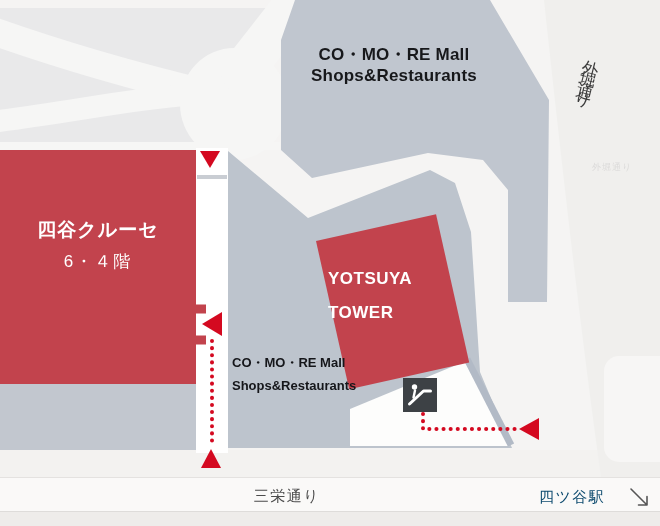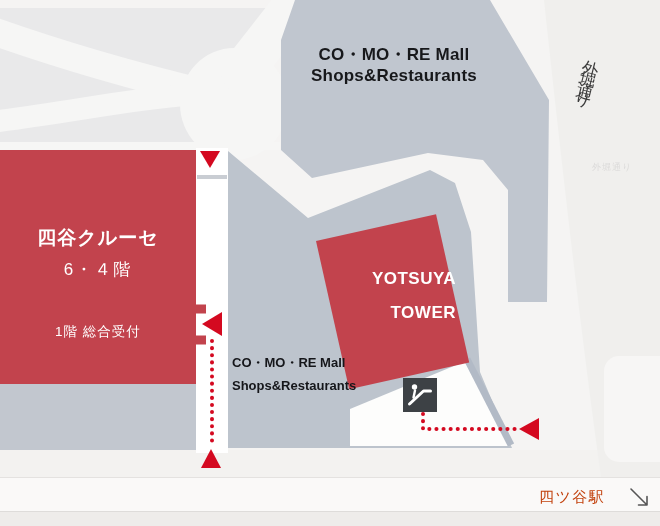--- a/index.html
+++ b/index.html
@@ -4,34 +4,34 @@
 <style>
   html,body{margin:0;padding:0;background:#f5f4f3;}
   .map{position:relative;width:660px;height:526px;overflow:hidden;
        font-family:"Liberation Sans","DejaVu Sans",sans-serif;}
   .map svg{position:absolute;left:0;top:0;}
   .label{position:absolute;}
   .lbl-comore-main{left:278px;top:44px;width:232px;text-align:center;
     font-size:17px;font-weight:bold;line-height:21px;color:#17181b;letter-spacing:.2px;}
   .lbl-podium{left:232px;top:351px;width:160px;text-align:left;
     font-size:13px;font-weight:bold;line-height:23px;color:#15161a;}
-  .lbl-cruse{left:10px;top:217px;width:176px;text-align:center;color:#fff;margin-top:8px;}
+  .lbl-cruse{left:10px;top:217px;width:176px;text-align:center;color:#fff;}
   .lbl-cruse .name{font-size:19px;font-weight:bold;letter-spacing:1px;}
   .lbl-cruse .floors{font-size:17px;margin-top:7px;letter-spacing:2px;}
   .lbl-cruse .reception{font-size:13.5px;margin-top:42px;letter-spacing:1px;}
-  .lbl-tower{left:328px;top:269px;width:128px;text-align:right;color:#fff;}
+  .lbl-tower{left:328px;top:269px;width:128px;text-align:left;color:#fff;}
   .lbl-tower .l1{font-size:17px;font-weight:bold;letter-spacing:.5px;}
   .lbl-tower .l2{font-size:17px;font-weight:bold;margin-top:14px;letter-spacing:.5px;}
   .lbl-tower .fl{font-size:17px;margin-top:9px;}
   .lbl-sotobori{left:584px;top:48px;writing-mode:vertical-rl;font-size:17px;
     color:#3c3c3c;letter-spacing:11px;transform:rotate(14deg);transform-origin:50% 0;}
   .lbl-sotobori-small{left:592px;top:161px;font-size:9px;color:#dcdbda;letter-spacing:1px;}
   .lbl-sanei{left:232px;top:487px;width:110px;text-align:center;
     font-size:15px;color:#4c4c4c;letter-spacing:1.5px;}
-  .lbl-station{left:539px;top:488px;font-size:15px;color:#c2410c;letter-spacing:1.5px;}
+  .lbl-station{left:539px;top:488px;font-size:15px;color:#0c4a6e;letter-spacing:1.5px;}
 </style>
 </head>
 <body>
 
 <div class="map">
 
   <svg width="660" height="526" viewBox="0 0 660 526">
 
     <rect x="0" y="0" width="660" height="526" fill="#f5f4f3"></rect>
 
@@ -92,30 +92,30 @@
   </svg>
 
   <div class="label lbl-comore-main">
     <div>CO・MO・RE Mall</div>
     <div>Shops&amp;Restaurants</div>
   </div>
 
   <div class="label lbl-cruse">
     <div class="name">四谷クルーセ</div>
     <div class="floors">6・４階</div>
-    <div class="reception">1階 総合受付</div>
   </div>
 
   <div class="label lbl-tower">
     <div class="l1">YOTSUYA</div>
     <div class="l2">TOWER</div>
   </div>
 
   <div class="label lbl-podium">
     <div>CO・MO・RE Mall</div>
     <div>Shops&amp;Restaurants</div>
   </div>
 
   <div class="label lbl-sotobori">外堀通り</div>
   <div class="label lbl-sotobori-small">外堀通り</div>
+  <div class="label lbl-sanei">三栄通り</div>
   <div class="label lbl-station">四ツ谷駅</div>
 
 </div>
 
 </body></html>

